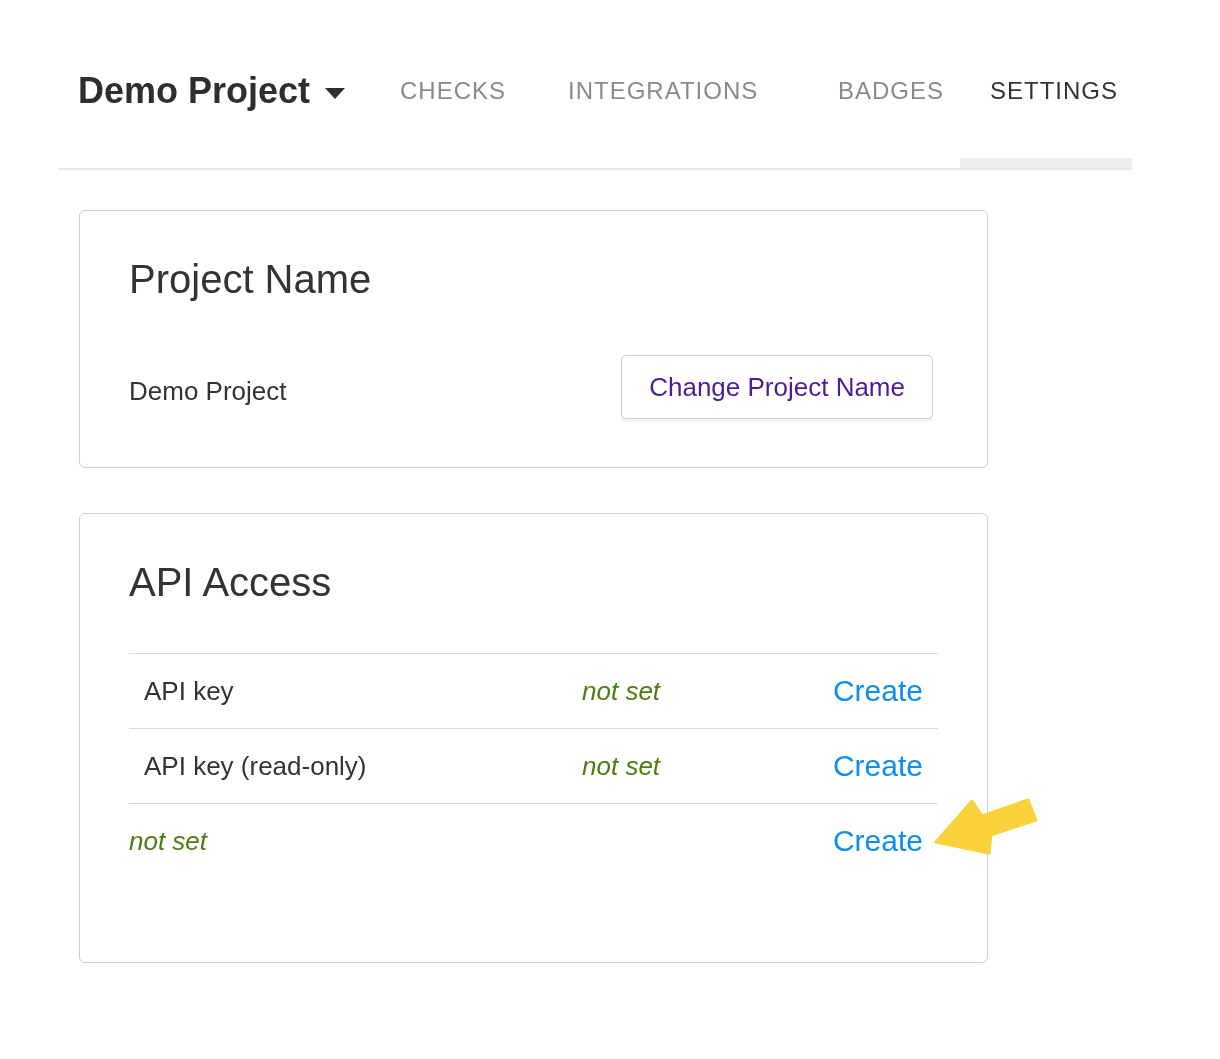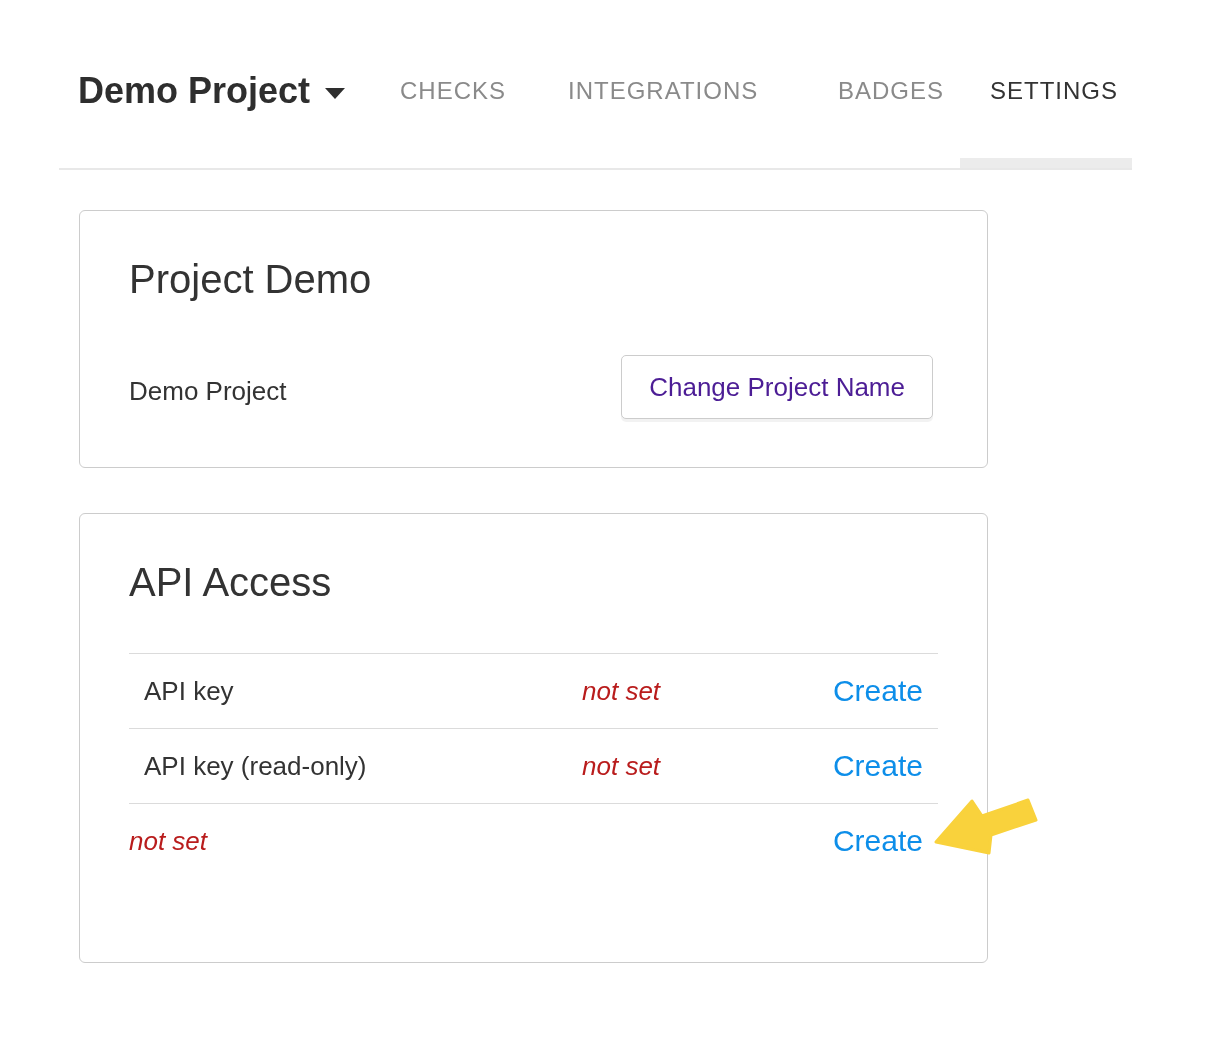--- a/index.html
+++ b/index.html
@@ -137,21 +137,21 @@
     flex: 0 0 56%;
     padding-left: 15px;
     font-size: 26px;
     color: #333333;
     white-space: nowrap;
   }
   .api-row-value {
     flex: 1 1 auto;
     font-size: 26px;
     font-style: italic;
-    color: #b91c1c;
+    color: #4d7c0f;
     white-space: nowrap;
   }
   .api-row-action {
     padding-right: 15px;
     font-size: 30px;
     color: #0d8ee9;
     text-decoration: none;
     cursor: pointer;
     white-space: nowrap;
   }
@@ -178,21 +178,21 @@
 
   <a class="nav-item nav-checks">CHECKS</a>
   <a class="nav-item nav-integrations">INTEGRATIONS</a>
   <a class="nav-item nav-badges">BADGES</a>
   <a class="nav-item nav-settings active">SETTINGS</a>
 
   <div class="active-tab-bar"></div>
   <div class="header-divider"></div>
 
   <div class="card card-project-name">
-    <div class="card-heading">Project Demo</div>
+    <div class="card-heading">Project Name</div>
     <div class="current-project-name">Demo Project</div>
     <button class="change-name-button">Change Project Name</button>
   </div>
 
   <div class="card card-api-access">
     <div class="card-heading">API Access</div>
 
     <div class="api-table">
       <div class="api-row">
         <div class="api-row-label">API key</div>

